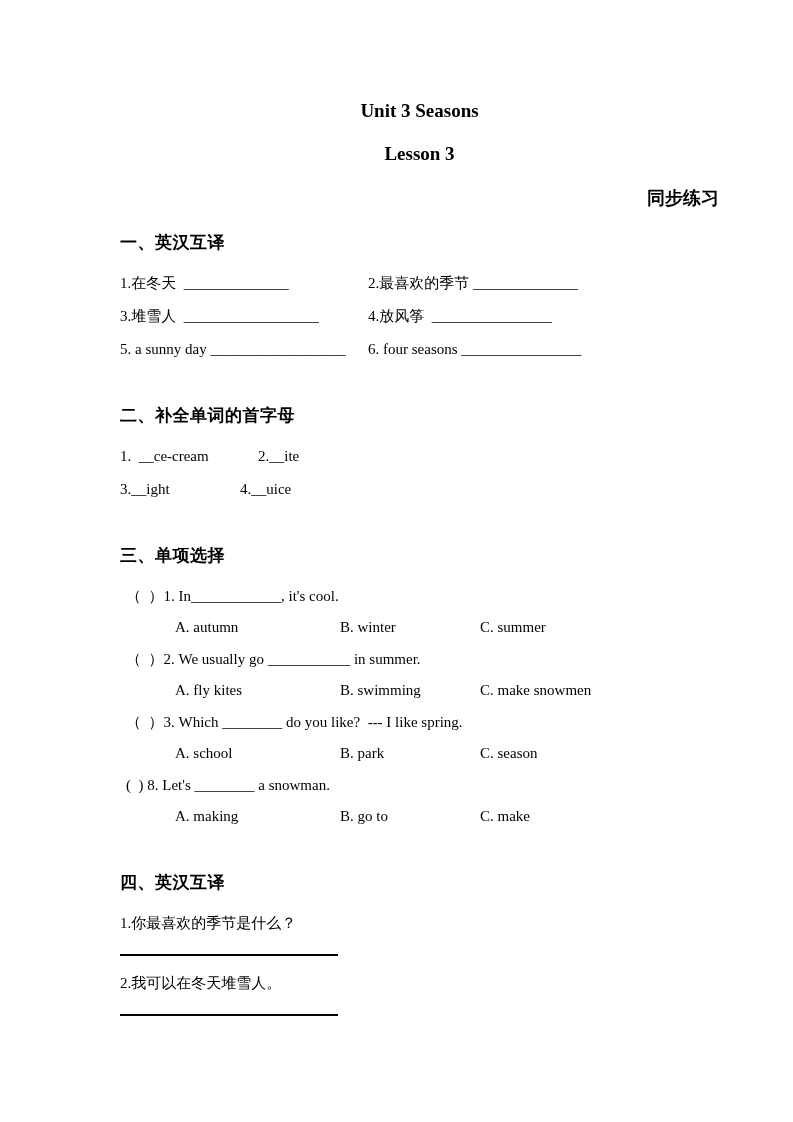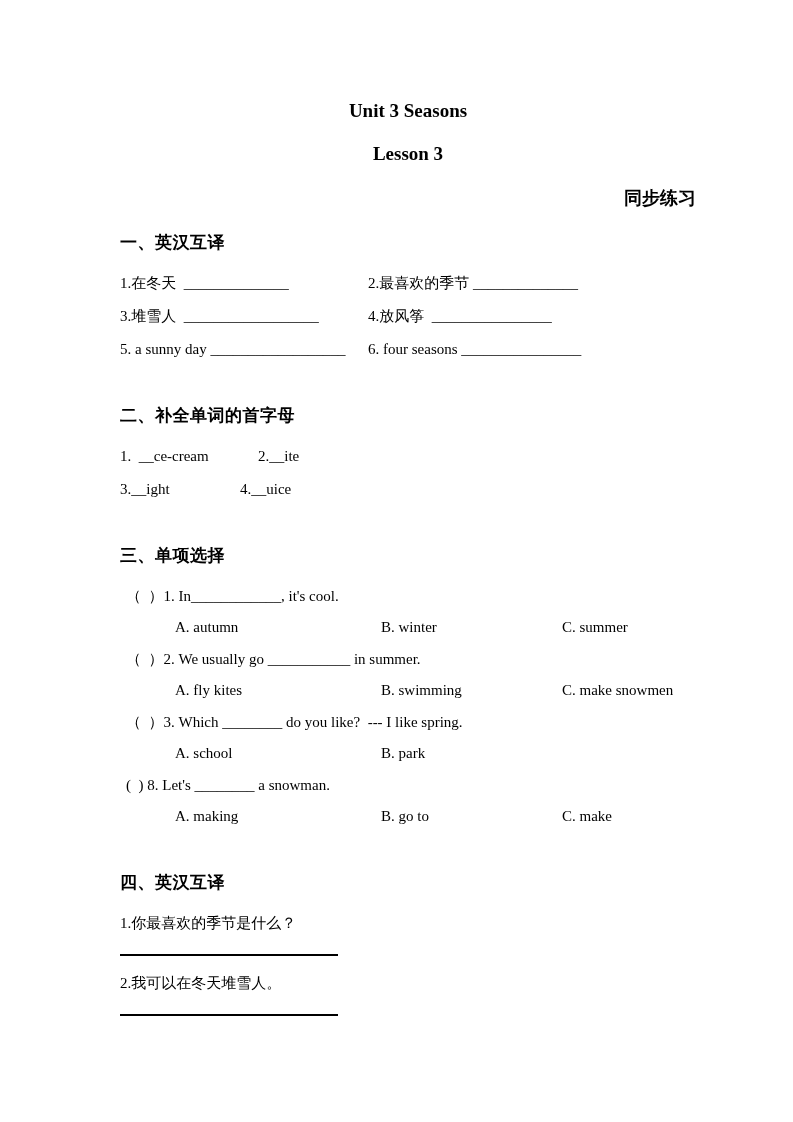--- a/index.html
+++ b/index.html
@@ -7,21 +7,21 @@
   body {
     width: 793px;
     height: 1122px;
     font-family: "Liberation Serif", serif;
     color: #000000;
   }
   .page {
     width: 793px;
     height: 1122px;
     background: #ffffff;
-    padding: 100px 97px 30px 120px;
+    padding: 100px 74px 30px 120px;
     overflow: hidden;
   }
   .bind-text { white-space: pre-wrap; }
 
   
   .doc-title {
     text-align: center;
     font-size: 19px;
     font-weight: bold;
     margin-bottom: 21px;
@@ -48,21 +48,21 @@
 
   
   .pair-row { display: flex; margin-bottom: 13px; }
   .s1-left  { width: 248px; }
   .s2-left-a { width: 138px; }
   .s2-left-b { width: 120px; }
   .pair-right { flex: 1; }
 
   
   .q-line { padding-left: 6px; margin-bottom: 11px; }
-  .opt-row { display: flex; padding-left: 55px; margin-bottom: 12px; gap: 41px; }
+  .opt-row { display: flex; padding-left: 55px; margin-bottom: 12px; }
   .opt-a { width: 165px; }
   .opt-b { width: 140px; }
   .opt-c { flex: 1; }
 
   
   .sent { margin-bottom: 21px; }
   .answer-line {
     width: 218px;
     height: 0;
     border-bottom: 2px solid #000000;
@@ -127,20 +127,21 @@
         <span class="opt-b bind-text">B. swimming</span>
         <span class="opt-c bind-text">C. make snowmen</span>
       </div>
     </div>
 
     <div>
       <div class="q-line body-text bind-text">（  ）3. Which ________ do you like?  --- I like spring.</div>
       <div class="opt-row body-text">
         <span class="opt-a bind-text">A. school</span>
         <span class="opt-b bind-text">B. park</span>
+        <span class="opt-c bind-text">C. season</span>
       </div>
     </div>
 
     <div>
       <div class="q-line body-text bind-text">(  ) 8. Let's ________ a snowman.</div>
       <div class="opt-row body-text">
         <span class="opt-a bind-text">A. making</span>
         <span class="opt-b bind-text">B. go to</span>
         <span class="opt-c bind-text">C. make</span>
       </div>

